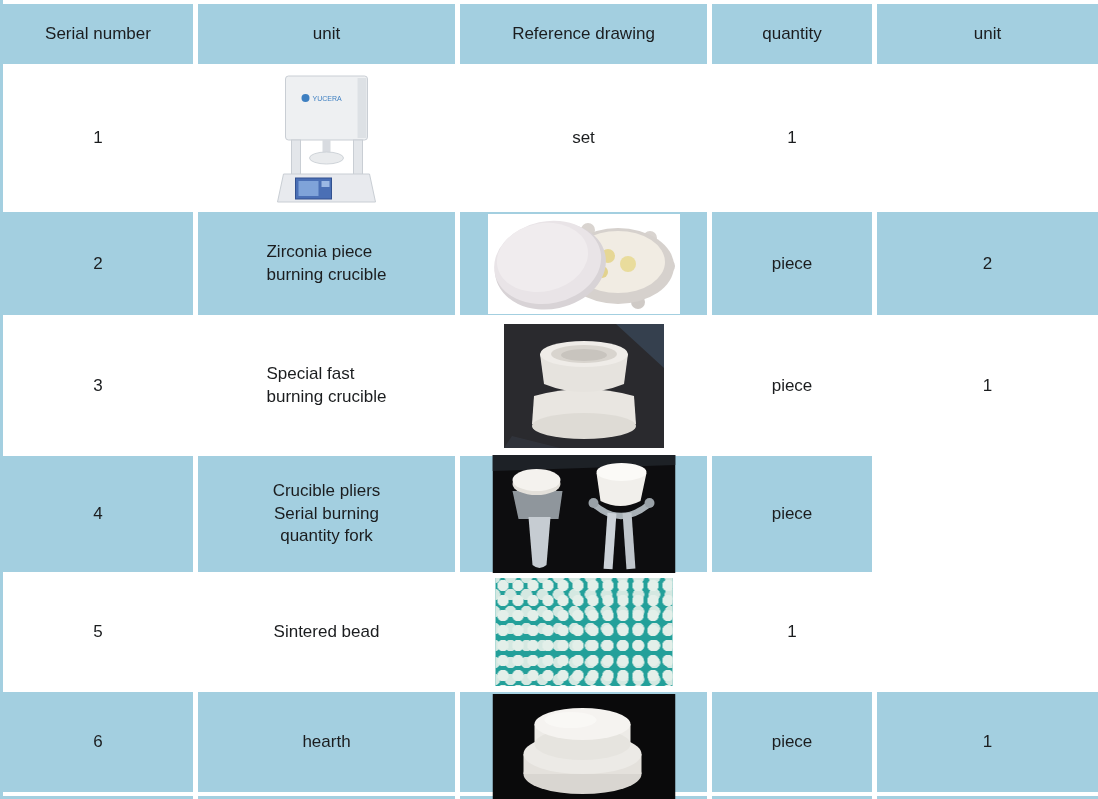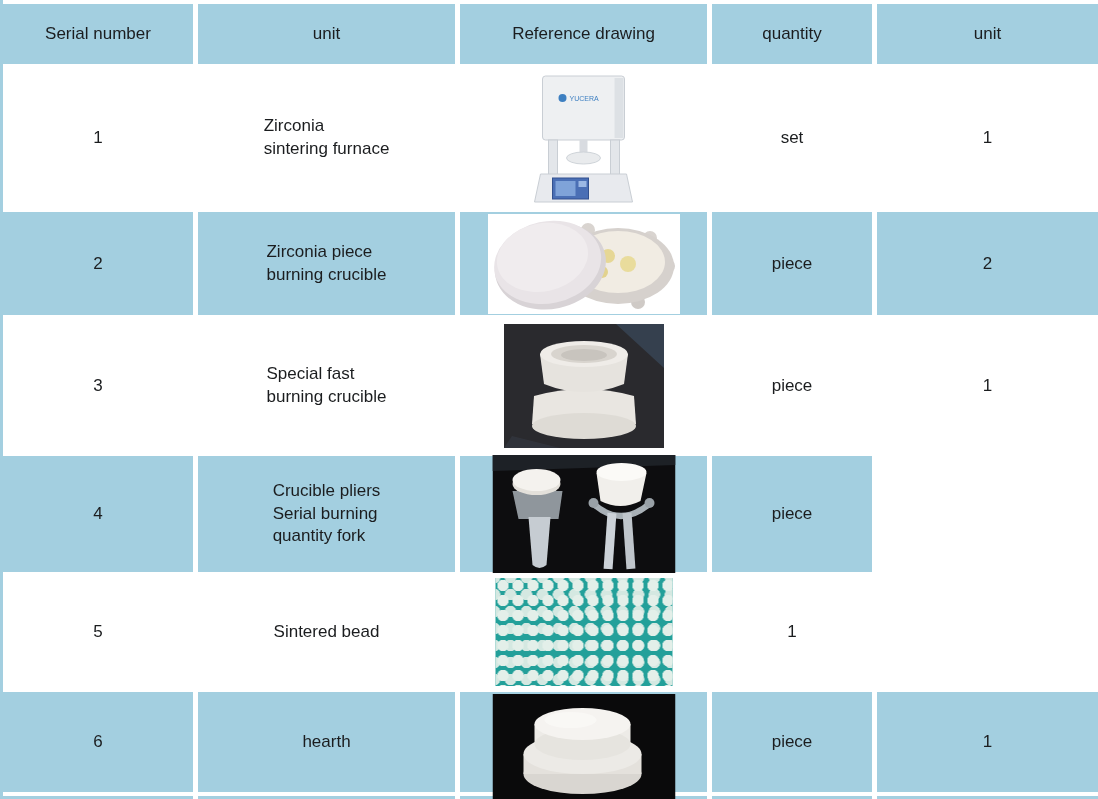--- a/index.html
+++ b/index.html
@@ -15,21 +15,21 @@
   .r2{height:103px;}
   .r3{height:133px;}
   .r4{height:116px;}
   .r5{height:112px;}
   .r6{height:100px;}
   .rsliver{height:9px;}
   .hdr{font-size:17px;}
   .val{font-size:17px;}
   .nameblk{display:inline-block;font-size:17px;line-height:1.35;}
   .nameblk.left{text-align:left;}
-  .nameblk.center{text-align:left;}
+  .nameblk.center{text-align:center;}
   .photo{position:absolute;left:50%;top:50%;transform:translate(-50%,-50%);display:block;}
   .photo.overflowed{top:2px;transform:translateX(-50%);z-index:2;}
   .beads{width:177px;height:108px;background-color:#23a09a;
     background-image:
       radial-gradient(circle, #e3efe9 5.5px, rgba(0,0,0,0) 6px),
       radial-gradient(circle, #d4e8e1 5.5px, rgba(0,0,0,0) 6px);
     background-size:15px 15px,16px 17px;
     background-position:0 0,7px 8px;}
 </style>
 </head>
@@ -52,26 +52,20 @@
       </div>
     <div class="c blue hdr">
         <span>unit</span>
       </div>
   </div>
 
   <div class="row r1">
     <div class="c white val">
         <span>1</span>
       </div>
-    <div class="c white">
-      <div class="nameblk left">
-        <div>Zirconia</div>
-        <div>sintering furnace</div>
-      </div>
-    </div>
     <div class="c white">
       <svg class="photo" width="115" height="136" viewBox="0 0 115 136">
         <rect x="0" y="0" width="115" height="136" fill="#ffffff"></rect>
         <rect x="16" y="6" width="82" height="64" rx="3" fill="#eef0f2" stroke="#c9ced4"></rect>
         <rect x="88" y="8" width="9" height="60" fill="#dde1e5"></rect>
         <circle cx="36" cy="28" r="4" fill="#3d7fc1"></circle>
         <text x="43" y="31" font-size="7" fill="#3d7fc1" font-family="Liberation Sans, sans-serif">YUCERA</text>
         <rect x="22" y="70" width="9" height="36" fill="#e3e6ea" stroke="#c9ced4"></rect>
         <rect x="84" y="70" width="9" height="36" fill="#e3e6ea" stroke="#c9ced4"></rect>
         <rect x="53" y="70" width="8" height="14" fill="#d8dbe0"></rect>

